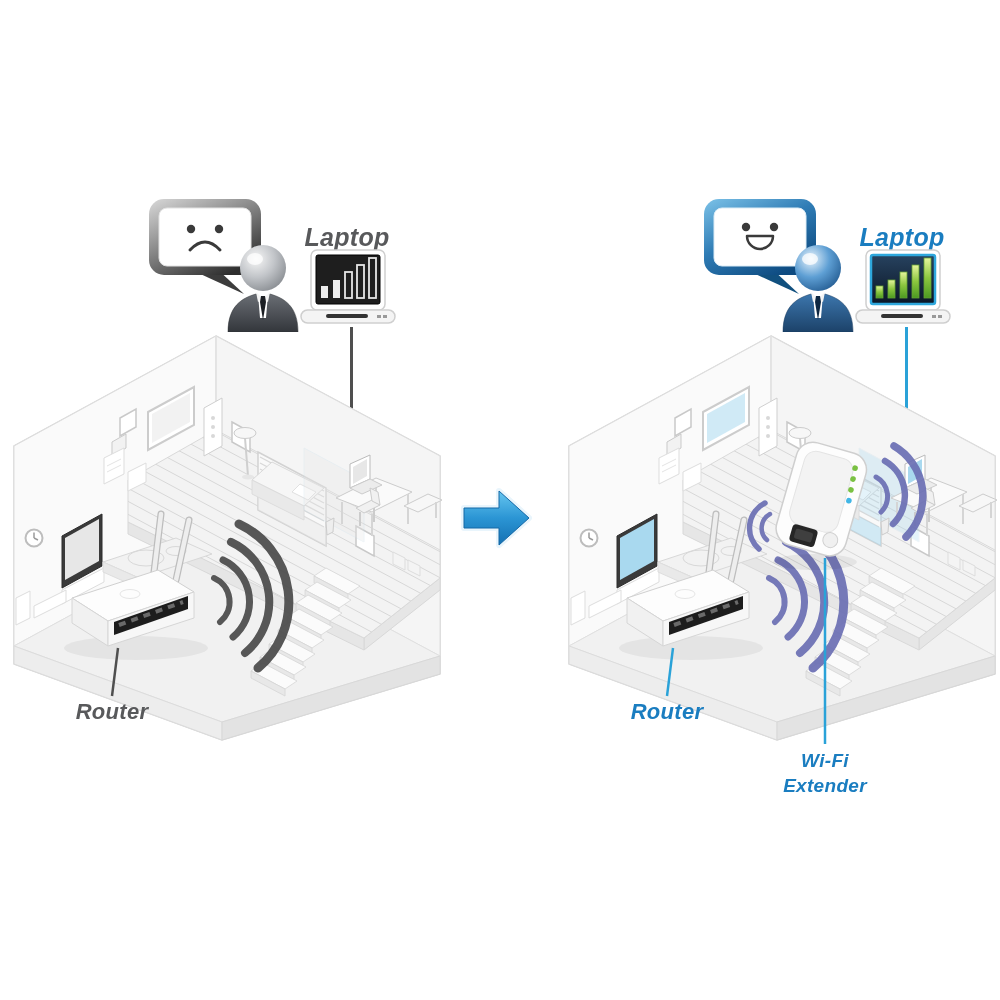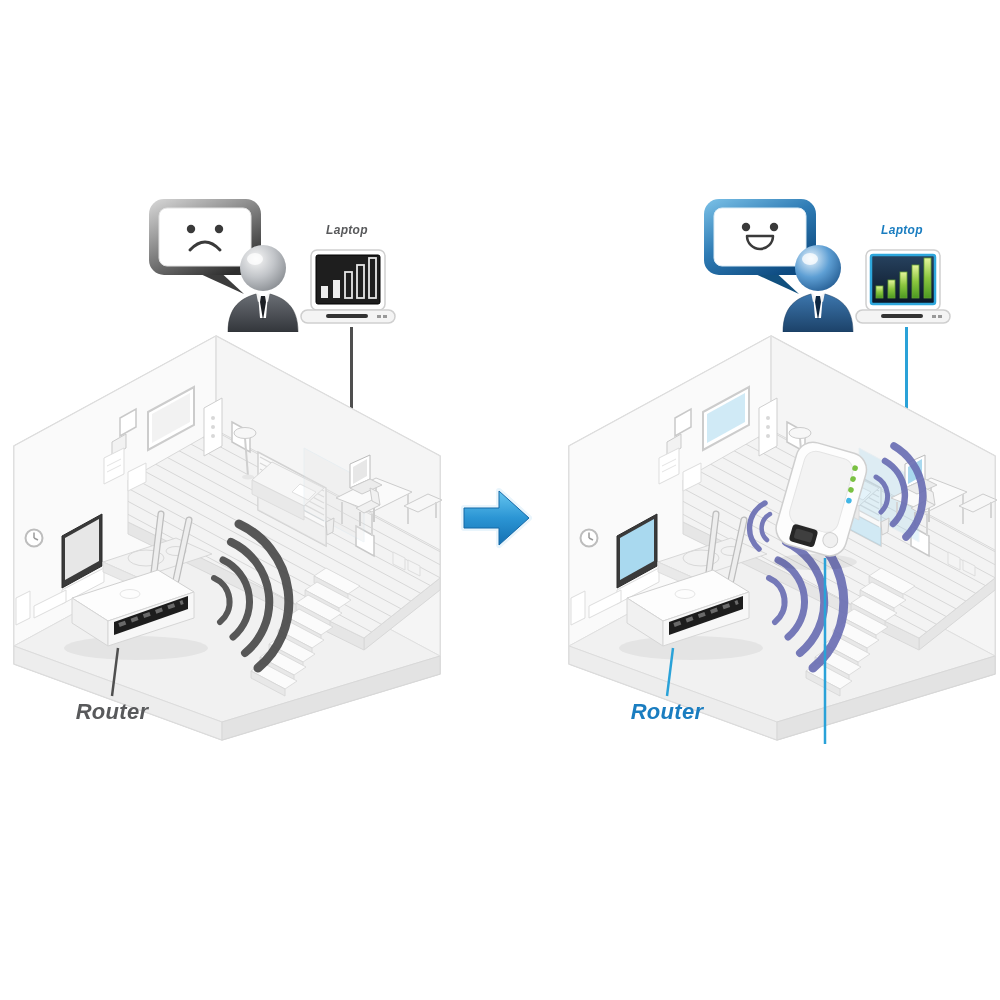--- a/index.html
+++ b/index.html
@@ -25,21 +25,21 @@
   .scene--after  .person-suit{fill:url(#gSuitBlue);}
   
   .scene--before .laptop-screen{fill:#1e1e1e;stroke:#000;stroke-width:1;}
   .scene--after  .laptop-screen{fill:url(#gNavy);stroke:#2ea7dc;stroke-width:2.5;}
   .scene--before .bar-full{fill:#ececec;stroke:none;}
   .scene--before .bar-empty{fill:none;stroke:#e6e6e6;stroke-width:1.8;}
   .scene--after .bar-full,.scene--after .bar-empty{fill:url(#gGreen);stroke:#65a234;stroke-width:.8;}
   
   .label{position:absolute;font-style:italic;font-weight:700;color:var(--label);
          text-align:center;letter-spacing:.3px;}
-  .label-laptop{left:297px;top:223px;width:100px;font-size:12px;}
+  .label-laptop{left:297px;top:223px;width:100px;font-size:25px;}
   .label-router{left:57px;top:699px;width:110px;font-size:22px;}
   .label-extender{left:200px;top:748px;width:140px;font-size:19px;line-height:25px;}
   
   .laptop-cable{position:absolute;left:350px;top:327px;width:2.5px;height:144px;background:var(--line);}
   .abs{position:absolute;}
 </style>
 </head>
 <body>
 
 <svg width="0" height="0" style="position:absolute" aria-hidden="true">
@@ -609,15 +609,19 @@
       <path d="M196,219 A28 28 0 0 1 202,173" stroke-width="5.5"></path>
     </g>
 
     <line x1="110" y1="318" x2="104" y2="366" stroke="var(--line)" stroke-width="2.5"></line>
     <line data-extender="" x1="262" y1="228" x2="262" y2="414" stroke="var(--line)" stroke-width="2.5"></line>
   </svg>
 </div>
 
     <div class="label label-router">Router</div>
 
+    <div class="label label-extender">
+      <div>Wi-Fi</div>
+      <div>Extender</div>
+    </div>
   </div>
 
 </div>
 
 </body></html>

